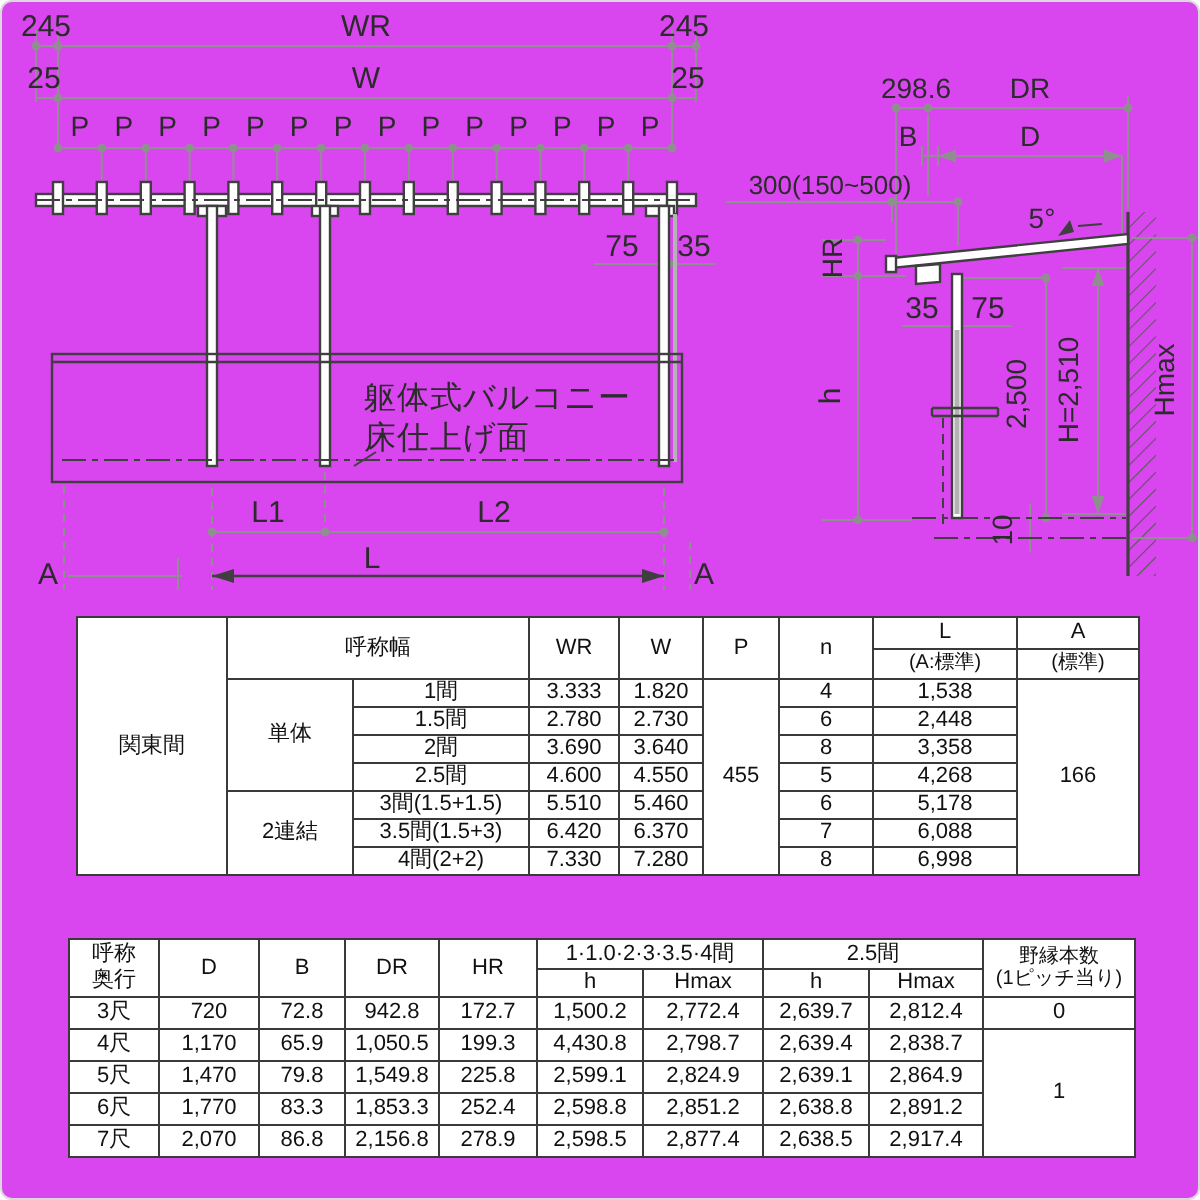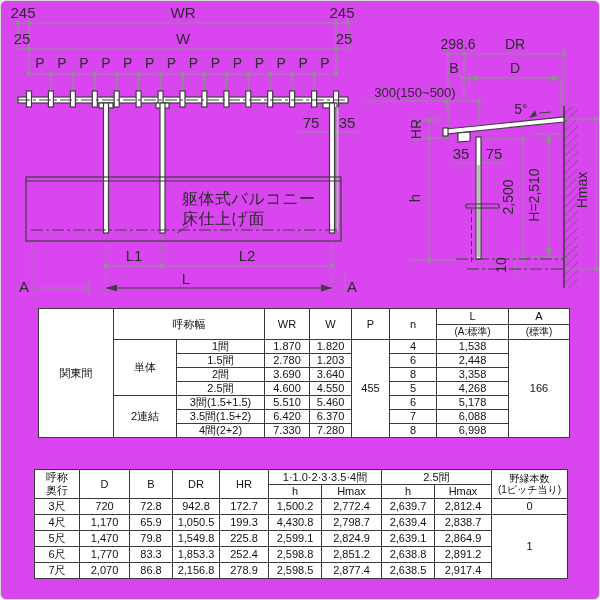--- a/index.html
+++ b/index.html
@@ -294,31 +294,31 @@
       <td>L</td>
       <td>A</td>
     </tr>
     <tr class="h15">
       <td class="sub">(A:標準)</td>
       <td class="sub">(標準)</td>
     </tr>
     <tr class="h14">
       <td rowspan="4">単体</td>
       <td>1間</td>
-      <td>1.870</td>
+      <td>3.333</td>
       <td>1.820</td>
       <td rowspan="7">455</td>
       <td>4</td>
       <td>1,538</td>
       <td rowspan="7">166</td>
     </tr>
     <tr class="h14">
       <td>1.5間</td>
       <td>2.780</td>
-      <td>1.203</td>
+      <td>2.730</td>
       <td>6</td>
       <td>2,448</td>
     </tr>
     <tr class="h14">
       <td>2間</td>
       <td>3.690</td>
       <td>3.640</td>
       <td>8</td>
       <td>3,358</td>
     </tr>
@@ -331,21 +331,21 @@
     </tr>
     <tr class="h14">
       <td rowspan="3">2連結</td>
       <td>3間(1.5+1.5)</td>
       <td>5.510</td>
       <td>5.460</td>
       <td>6</td>
       <td>5,178</td>
     </tr>
     <tr class="h14">
-      <td>3.5間(1.5+2)</td>
+      <td>3.5間(1.5+3)</td>
       <td>6.420</td>
       <td>6.370</td>
       <td>7</td>
       <td>6,088</td>
     </tr>
     <tr class="h14">
       <td>4間(2+2)</td>
       <td>7.330</td>
       <td>7.280</td>
       <td>8</td>

